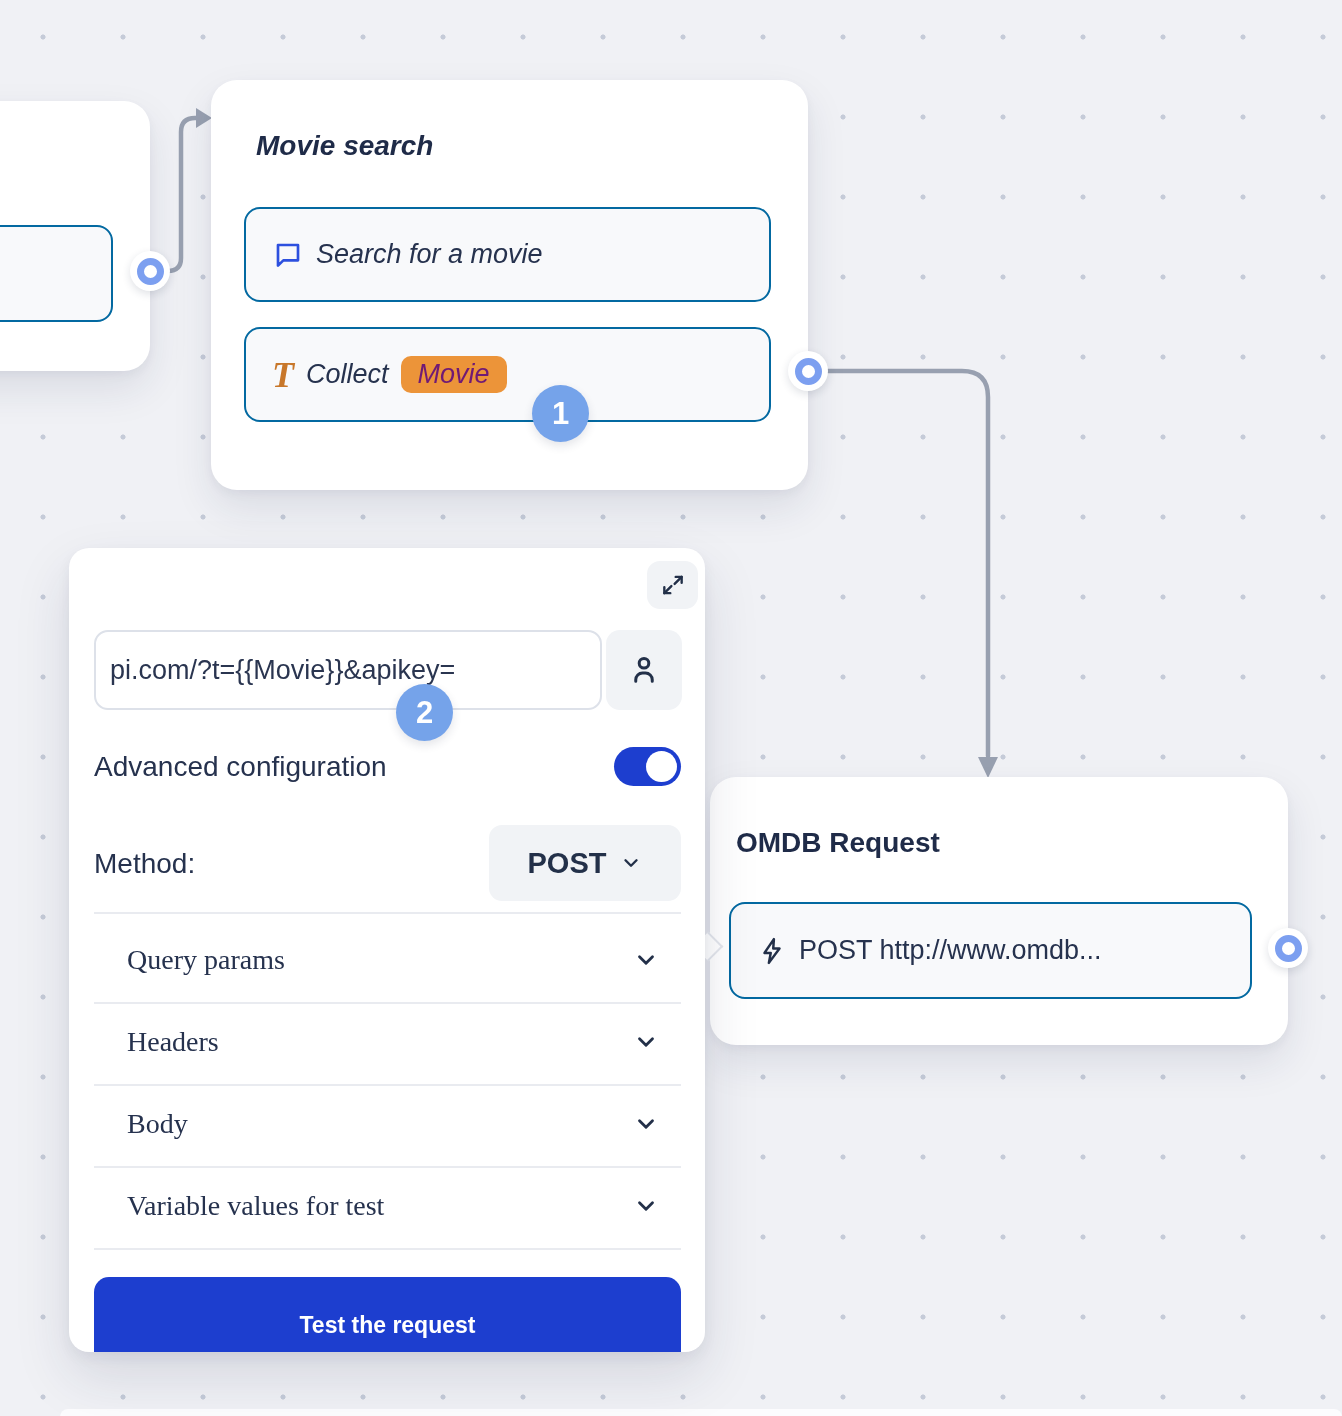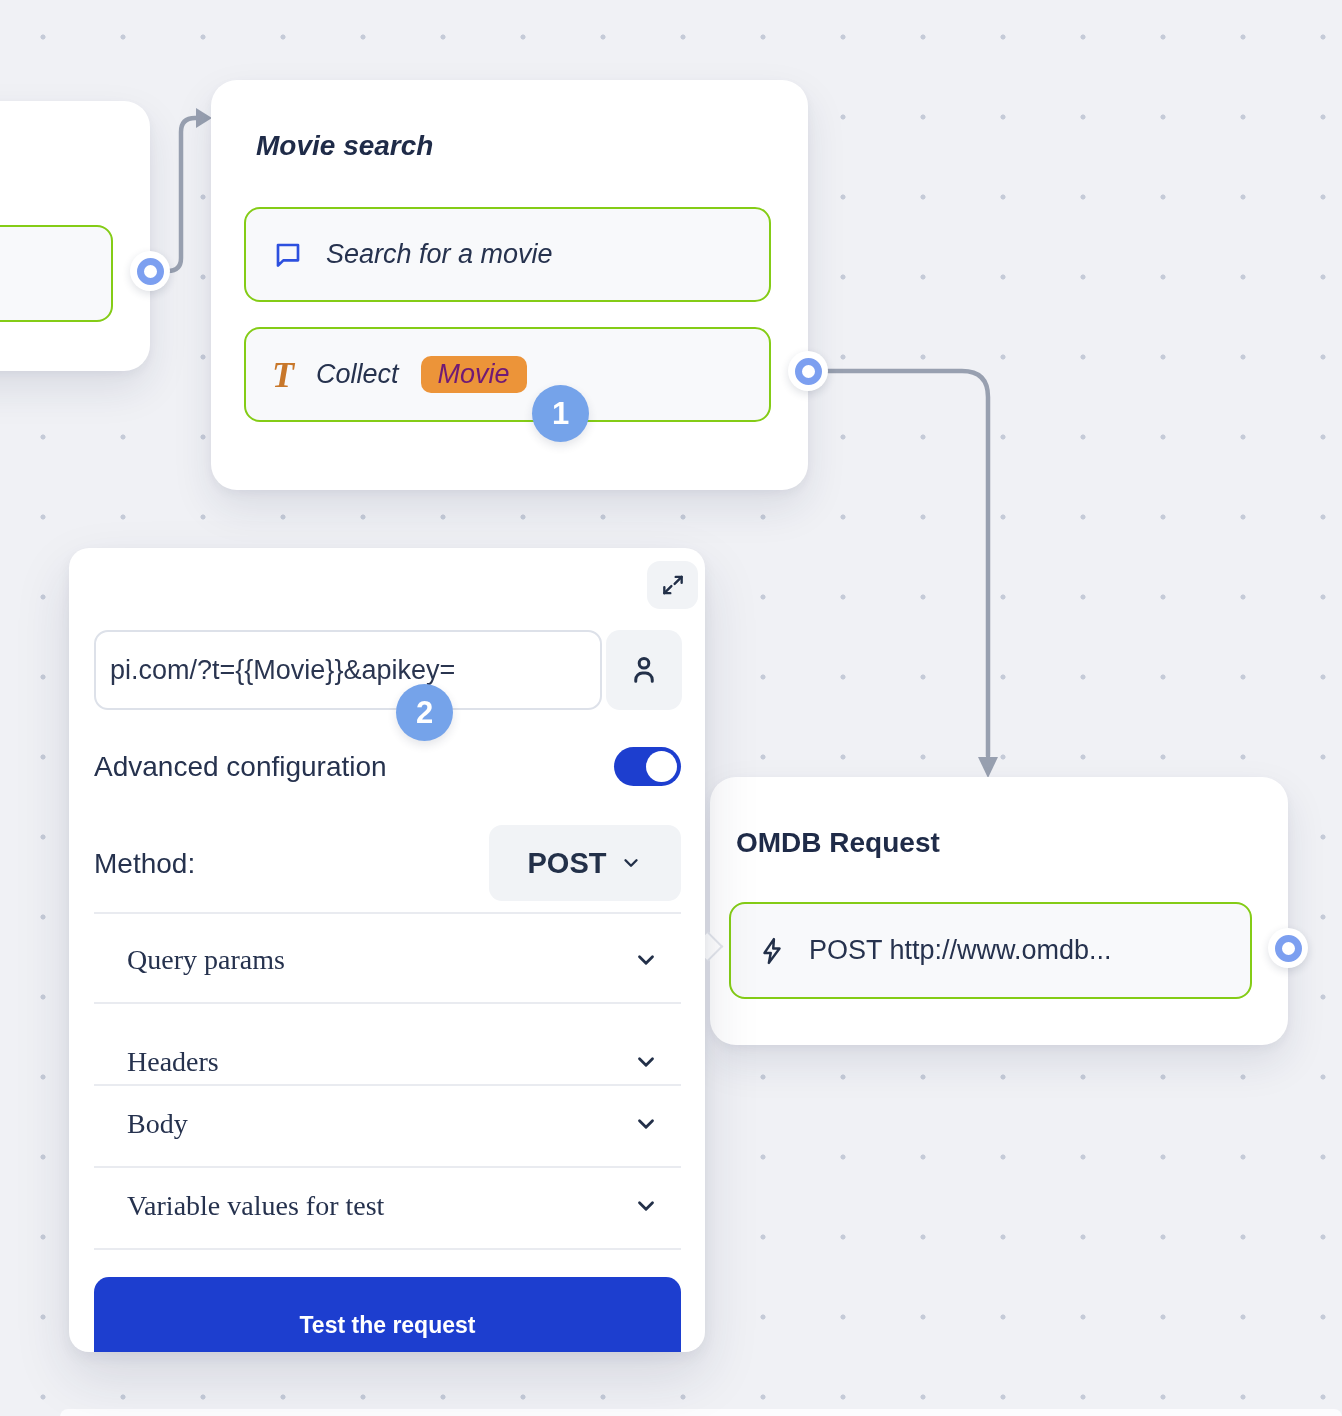--- a/index.html
+++ b/index.html
@@ -11,22 +11,22 @@
     background-position:3px -3px;
     font-family:"Liberation Sans", sans-serif;
     color:#233049;
   }
   .card{
     position:absolute;background:#ffffff;border-radius:26px;
     box-shadow:0 18px 40px rgba(30,42,74,0.10), 0 4px 10px rgba(30,42,74,0.05);
   }
   .node-title{font-size:28px;font-weight:700;color:#1f2b48;}
   .node-row{
-    position:absolute;background:#f8f9fb;border:2px solid #84cc16;border-radius:16px;
-    display:flex;align-items:center;box-sizing:border-box;padding:0 26px;gap:22px;
+    position:absolute;background:#f8f9fb;border:2px solid #0369a1;border-radius:16px;
+    display:flex;align-items:center;box-sizing:border-box;padding:0 26px;gap:12px;
     font-size:27px;color:#26324e;cursor:pointer;
   }
   .icon{display:inline-flex;align-items:center;justify-content:center;flex:0 0 auto;}
   svg{display:block;}
   .var-badge{
     background:#ec9439;color:#701a75;border-radius:10px;
     padding:2px 17px;font-size:27px;line-height:1.2;
   }
   .num-badge{
     position:absolute;width:57px;height:57px;border-radius:50%;
@@ -178,21 +178,21 @@
   <div class="acc-row" style="top:372px;">
     <span class="panel-label">Query params</span>
     <span class="icon chev">
       <svg width="26" height="26" viewBox="0 0 24 24" fill="none" stroke="#233049" stroke-width="2.6" stroke-linecap="round" stroke-linejoin="round">
           <polyline points="6 9 12 15 18 9"></polyline>
         </svg>
     </span>
   </div>
   <div class="divider" style="top:454px;"></div>
 
-  <div class="acc-row" style="top:474px;gap:22px;">
+  <div class="acc-row" style="top:454px;gap:22px;">
     <span class="panel-label">Headers</span>
     <span class="icon chev">
       <svg width="26" height="26" viewBox="0 0 24 24" fill="none" stroke="#233049" stroke-width="2.6" stroke-linecap="round" stroke-linejoin="round">
           <polyline points="6 9 12 15 18 9"></polyline>
         </svg>
     </span>
   </div>
   <div class="divider" style="top:536px;"></div>
 
   <div class="acc-row" style="top:536px;">

